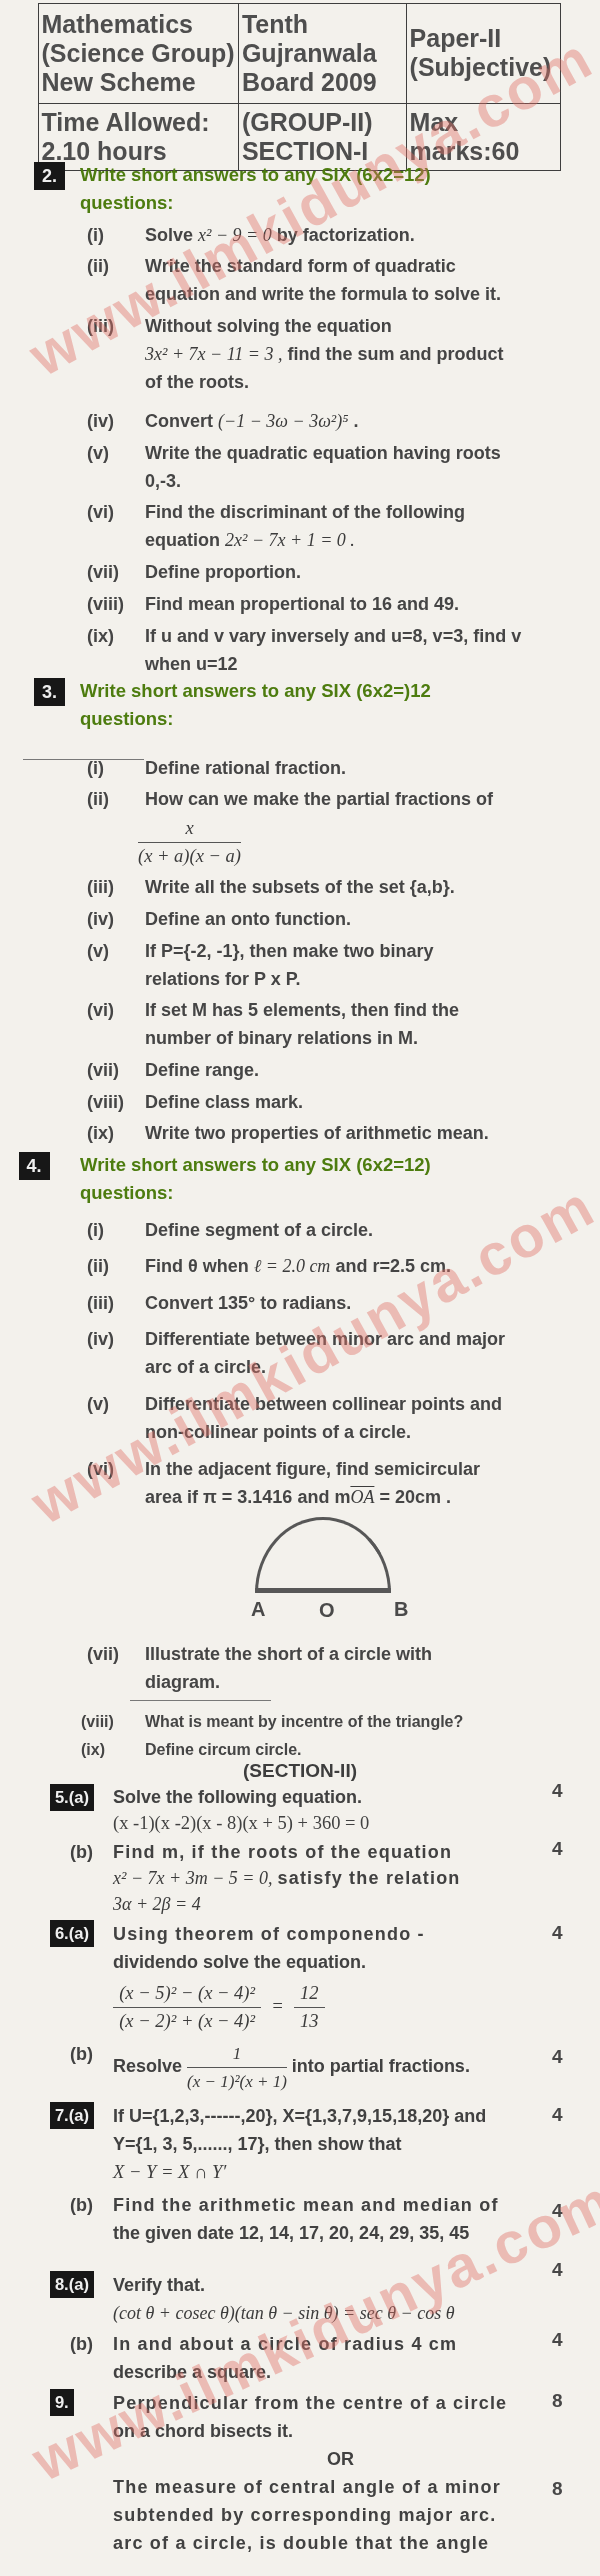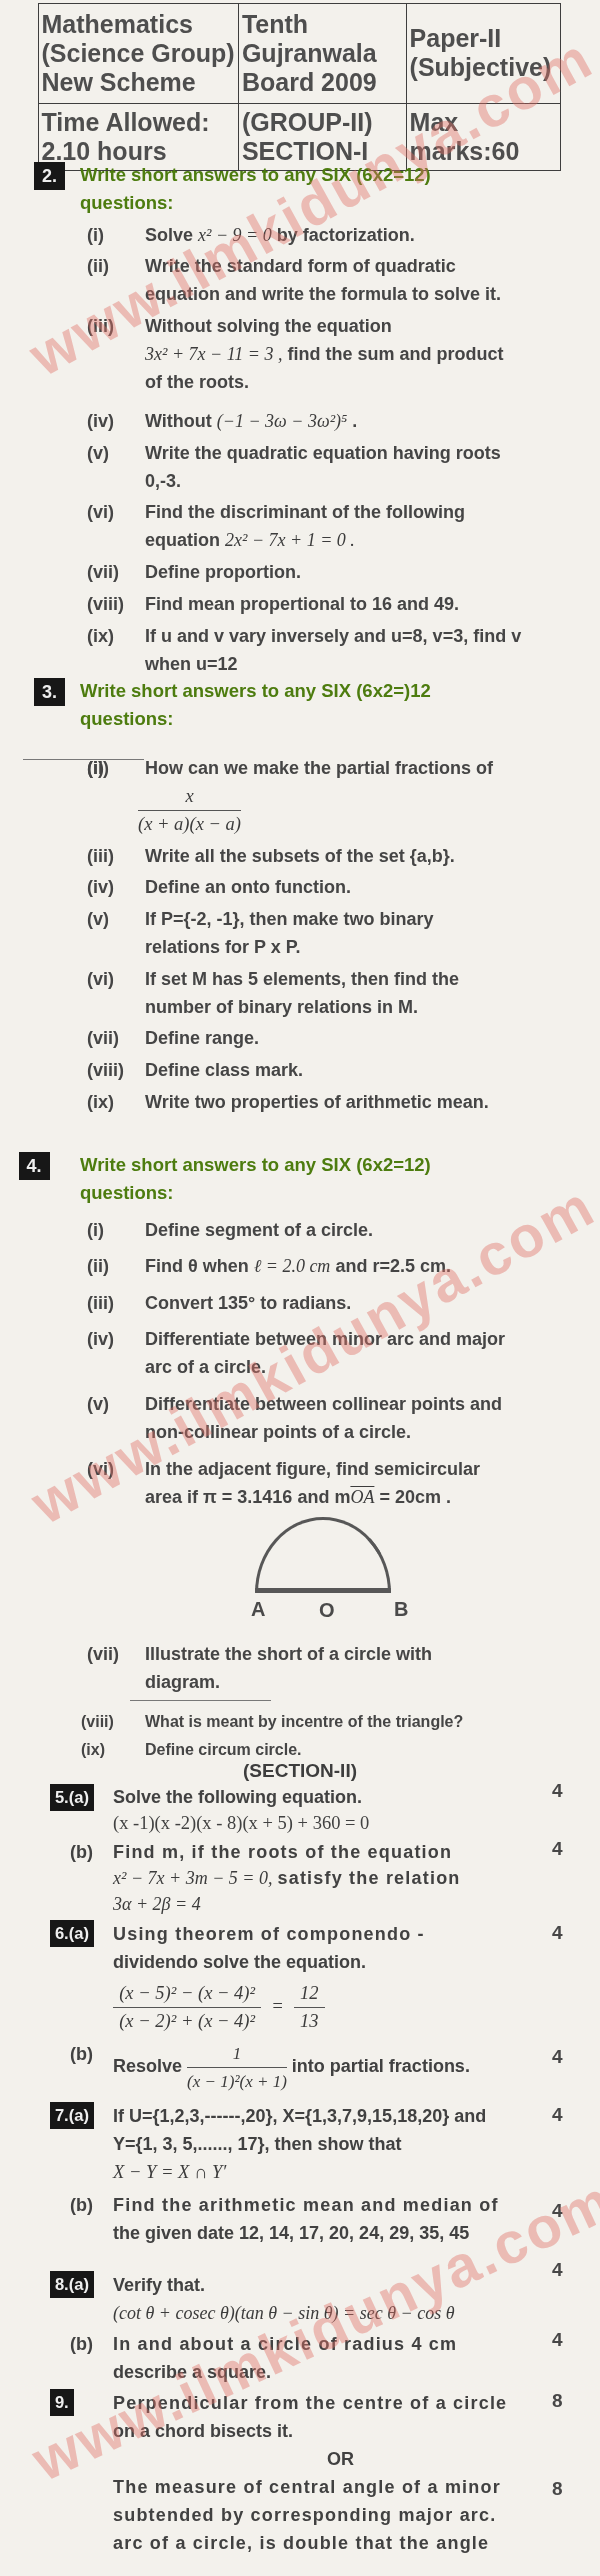--- a/index.html
+++ b/index.html
@@ -107,21 +107,21 @@
         <div>equation and write the formula to solve it.</div>
     </div>
     <div class="item">
       <span class="inum">(iii)</span>
       <div>Without solving the equation</div>
       <div><span class="math">3x² + 7x − 11 = 3 ,</span><span> find the sum and product</span></div>
       <div>of the roots.</div>
     </div>
     <div class="item mt18">
       <span class="inum">(iv)</span>
-      <div><span>Without </span><span class="math">(−1 − 3ω − 3ω²)⁵</span><span> .</span></div>
+      <div><span>Convert </span><span class="math">(−1 − 3ω − 3ω²)⁵</span><span> .</span></div>
     </div>
     <div class="item">
       <span class="inum">(v)</span>
       <div>Write the quadratic equation having roots</div>
         <div>0,-3.</div>
     </div>
     <div class="item">
       <span class="inum">(vi)</span>
       <div>Find the discriminant of the following</div>
       <div><span>equation </span><span class="math">2x² − 7x + 1 = 0 .</span></div>
@@ -143,20 +143,21 @@
 
   <div class="qblock" style="top:677px;">
     <div class="badge">3.</div>
     <div class="qhead">
       <div>Write short answers to any SIX (6x2=)12</div>
         <div>questions:</div>
     </div>
     <div style="height:17px;"></div>
     <div class="item">
       <span class="inum">(i)</span>
+        <div>Define rational fraction.</div>
     </div>
     <div class="item">
       <span class="inum">(ii)</span>
         <div>How can we make the partial fractions of</div>
     </div>
     <div class="frac math frac3">
       <span class="fn">x</span>
       <span class="fd">(x + a)(x − a)</span>
     </div>
     <div class="item">

